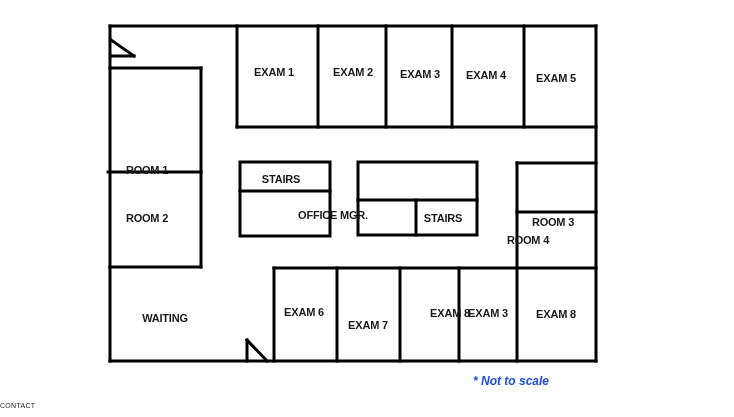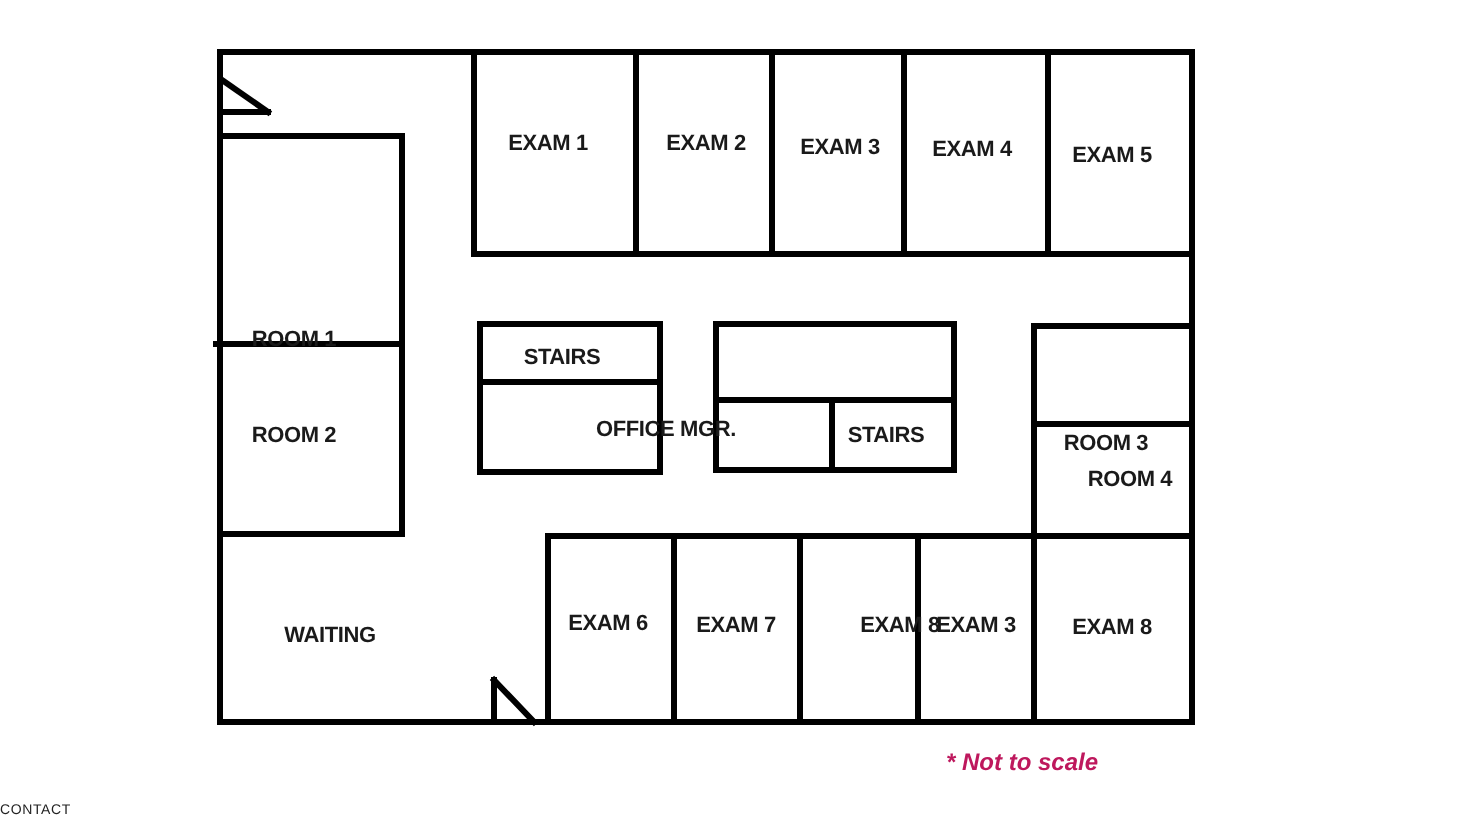--- a/index.html
+++ b/index.html
@@ -2,21 +2,21 @@
 <html><head>
 <meta charset="utf-8">
 <style>
   html, body { margin:0; padding:0; background:#ffffff; }
   body { width:734px; height:417px; position:relative; overflow:hidden;
          font-family:"Liberation Sans", "DejaVu Sans", sans-serif; }
   #plan { position:absolute; left:0; top:0; }
   .lbl { position:absolute; font-weight:bold; font-size:11px; color:#1a1a1a;
          white-space:nowrap; transform:translate(-50%,-50%); letter-spacing:-0.2px; }
   .note { position:absolute; font-style:italic; font-weight:bold; font-size:12px;
-          color:#be185d; white-space:nowrap; }
+          color:#1d4ed8; white-space:nowrap; }
   .footer { position:absolute; left:0; top:402px; font-size:7px; color:#222;
             letter-spacing:0.3px; }
 </style>
 </head>
 <body>
 
 <svg id="plan" width="734" height="417" viewBox="0 0 734 417">
   <g stroke="#000" stroke-width="3" fill="none" stroke-linecap="square">
 
     <g>
@@ -87,23 +87,23 @@
 
 <div class="lbl" style="left:147px;top:126px;margin-top:44px;">ROOM 1</div>
 <div class="lbl" style="left:147px;top:218px;">ROOM 2</div>
 <div class="lbl" style="left:165px;top:318px;">WAITING</div>
 
 <div class="lbl" style="left:281px;top:179px;">STAIRS</div>
 <div class="lbl" style="left:285px;top:215px;margin-left:48px;">OFFICE MGR.</div>
 <div class="lbl" style="left:443px;top:218px;">STAIRS</div>
 
 <div class="lbl" style="left:553px;top:193px;margin-top:29px;">ROOM 3</div>
-<div class="lbl" style="left:565px;top:240px;text-align:right;">ROOM 4</div>
+<div class="lbl" style="left:528px;top:240px;text-align:right;">ROOM 4</div>
 
 <div class="lbl" style="left:304px;top:312px;text-align:center;">EXAM 6</div>
-<div class="lbl" style="left:368px;top:313px;">EXAM 7</div>
+<div class="lbl" style="left:368px;top:325px;">EXAM 7</div>
 <div class="lbl" style="left:410px;top:313px;margin-left:40px;">EXAM 8</div>
 <div class="lbl" style="left:488px;top:313px;">EXAM 3</div>
 <div class="lbl" style="left:556px;top:314px;">EXAM 8</div>
 
 <div class="note" style="left:473px;top:374px;">* Not to scale</div>
 
 <div class="footer">CONTACT</div>
 
 </body></html>

